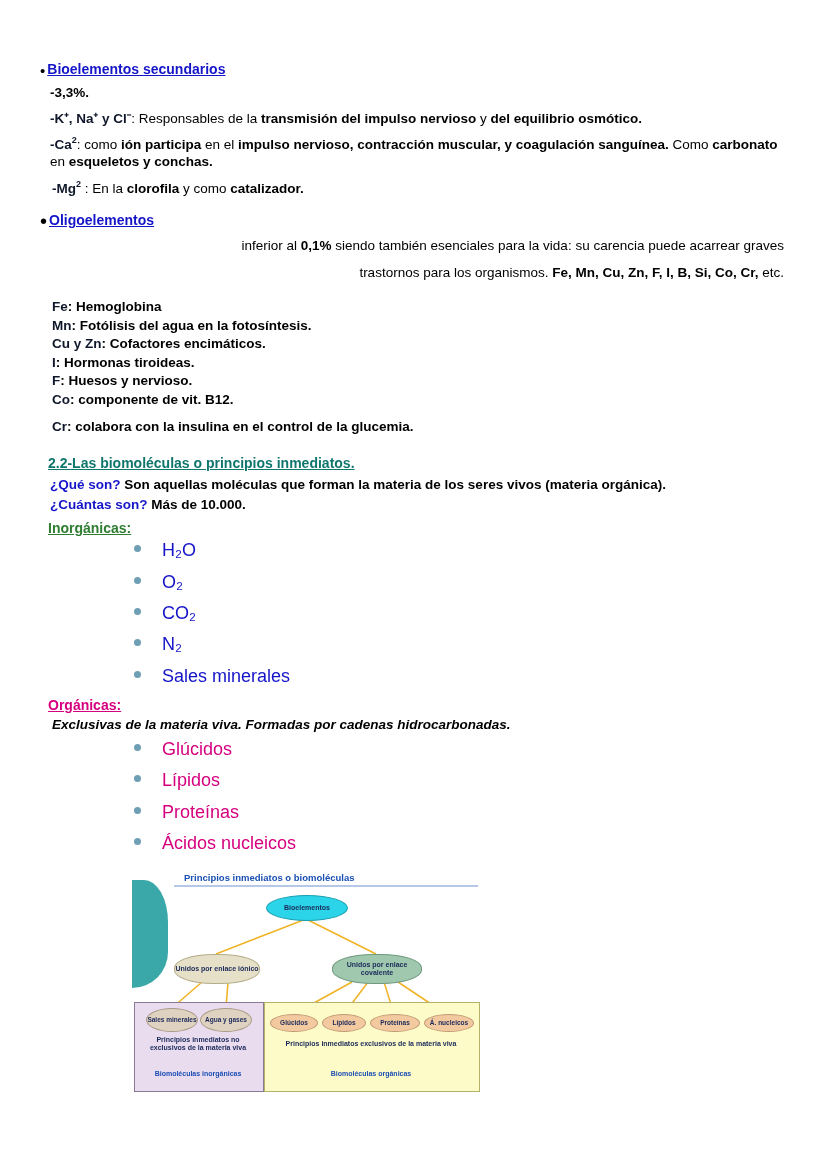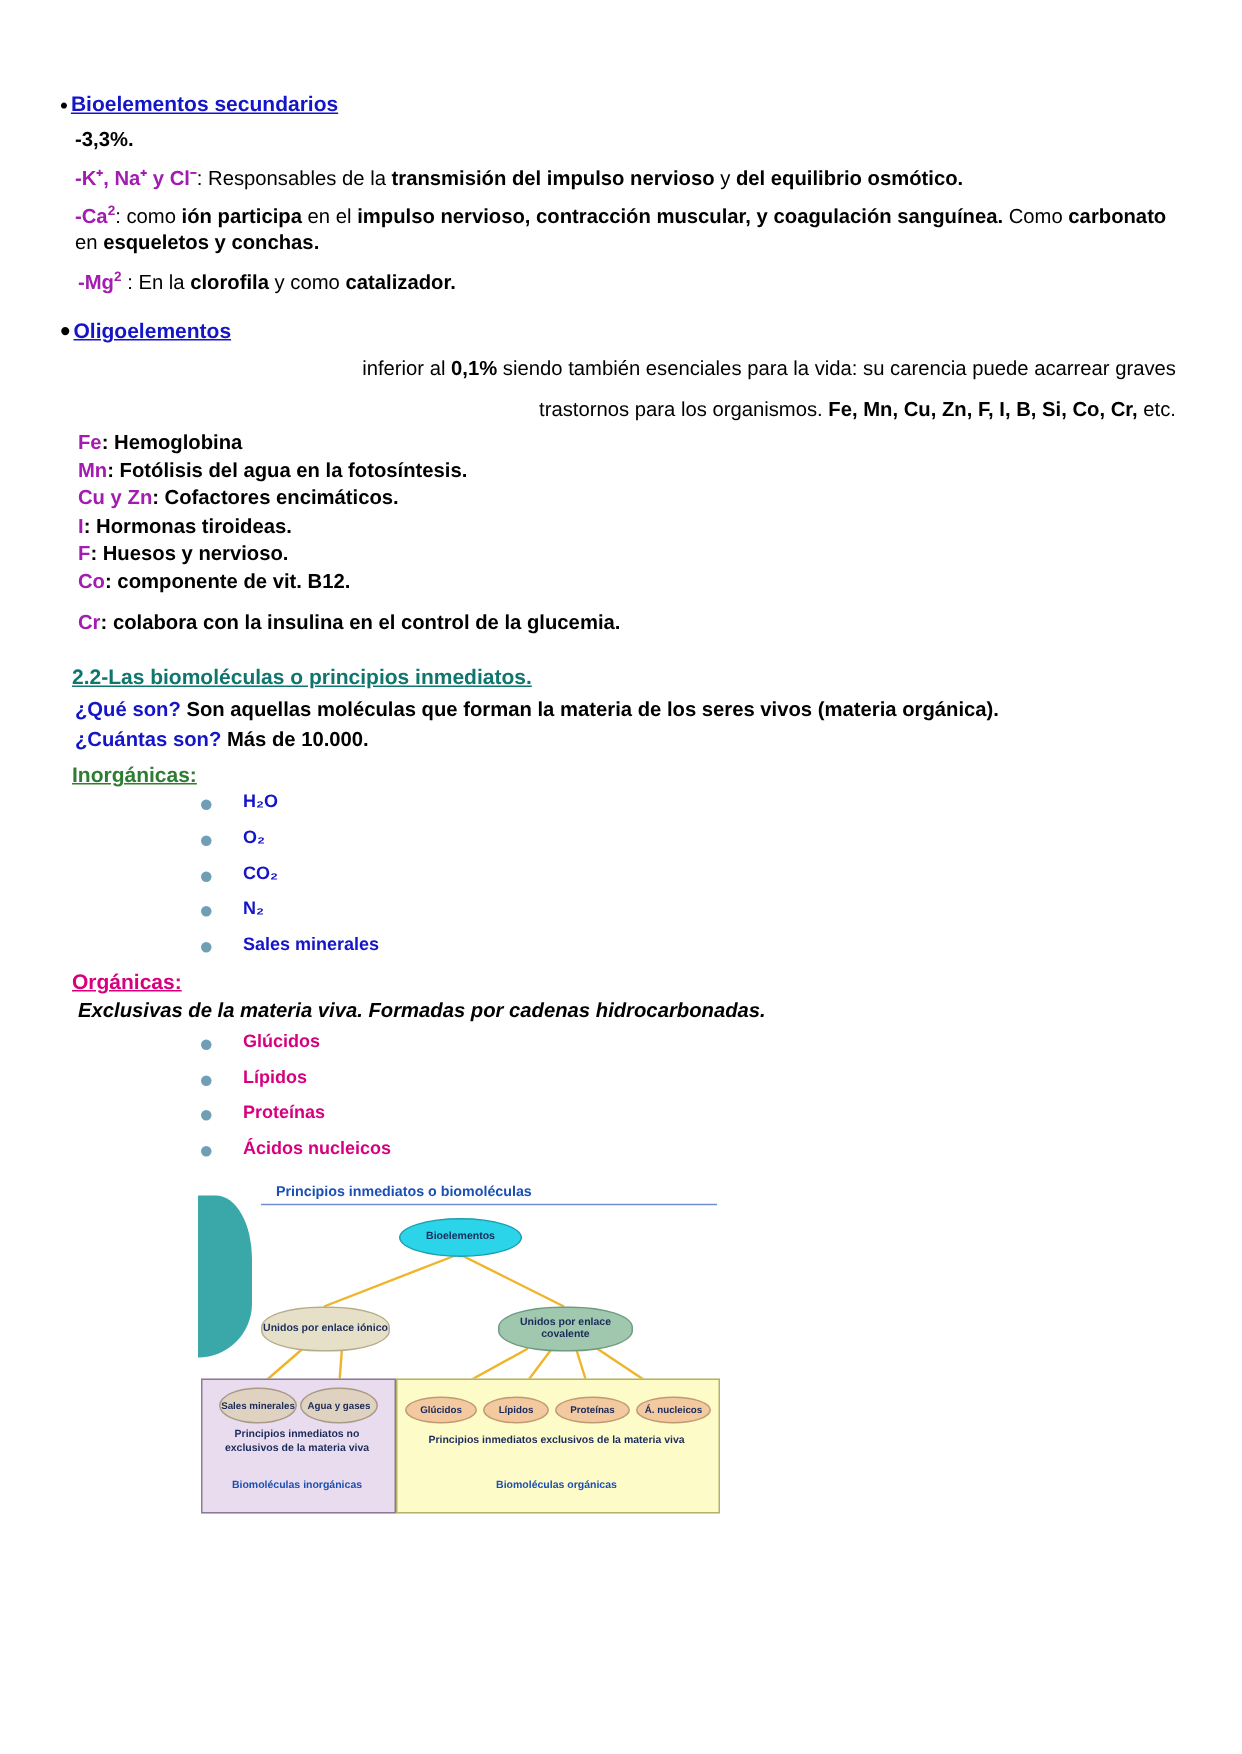--- a/index.html
+++ b/index.html
@@ -15,21 +15,21 @@
     font-size: 13.5px;
     line-height: 1.3;
   }
   .page {
     position: relative;
     width: 828px;
     min-height: 1169px;
     padding: 60px 44px 40px 40px;
     box-sizing: border-box;
   }
-  .blue { color: #a21caf; }
+  .blue { color: #0f172a; }
   .green { color: #2e7d32; }
   .magenta { color: #d6007f; }
   .bold { font-weight: bold; }
 
   
   .bullet-head {
     display: flex;
     align-items: flex-start;
     margin: 0 0 6px 0;
   }
@@ -106,22 +106,22 @@
   .cat-sub.sp { padding-left: 12px; font-style: italic; }
 
   ul.dotlist {
     list-style: none;
     margin: 0 0 4px 0;
     padding: 0 0 0 90px;
   }
   ul.dotlist li {
     position: relative;
     color: #1414c8;
-    font-weight: bold;
-    font-size: 12px;
+    font-weight: normal;
+    font-size: 18px;
     padding: 0 0 0 32px;
     margin-bottom: 8px;
   }
   ul.dotlist li::before {
     content: "";
     position: absolute;
     left: 4px;
     top: 6px;
     width: 7px;
     height: 7px;
@@ -241,21 +241,21 @@
 
   <div class="bullet-head big" style="margin-top:14px;">
     <span class="dot">•</span>
     <span class="htext">Oligoelementos</span>
   </div>
 
   <div class="para">
     <span>inferior al </span><span class="bold">0,1%</span><span> siendo también esenciales para la vida: su carencia puede acarrear graves</span>
   </div>
 
-  <div class="para" style="margin-bottom:4px;">
+  <div class="para" style="margin-bottom:16px;">
     <span>trastornos para los organismos. </span><span class="bold"> Fe, Mn, Cu, Zn, F, I, B, Si, Co, Cr,</span><span> etc.</span>
   </div>
 
   <div class="oligo-list">
     <div class="row"><span class="blue">Fe</span><span>: Hemoglobina</span></div>
     <div class="row"><span class="blue">Mn</span><span>: Fotólisis del agua en la fotosíntesis.</span></div>
     <div class="row"><span class="blue">Cu y Zn</span><span>: Cofactores encimáticos.</span></div>
     <div class="row"><span class="blue">I</span><span>: Hormonas tiroideas.</span></div>
     <div class="row"><span class="blue">F</span><span>: Huesos y nervioso.</span></div>
     <div class="row"><span class="blue">Co</span><span>: componente de vit. B12.</span></div>

